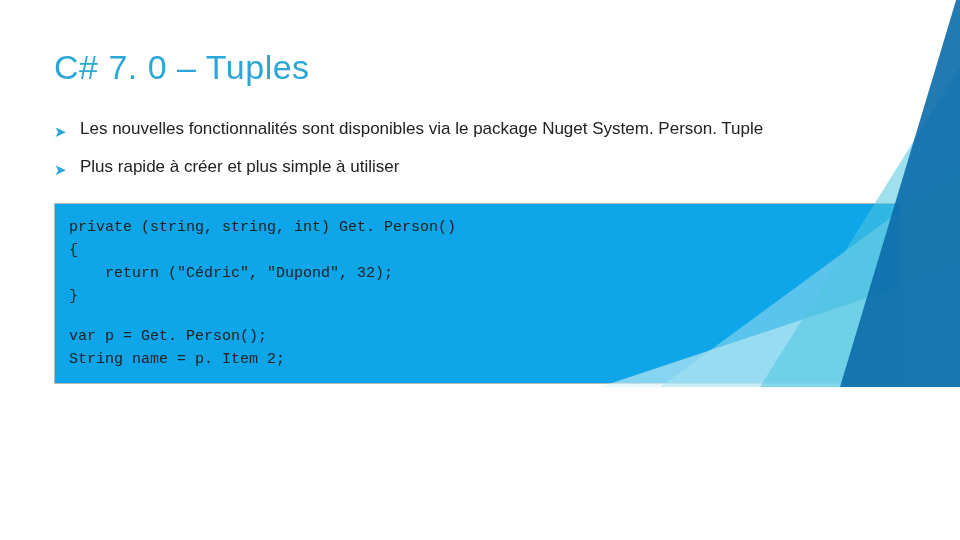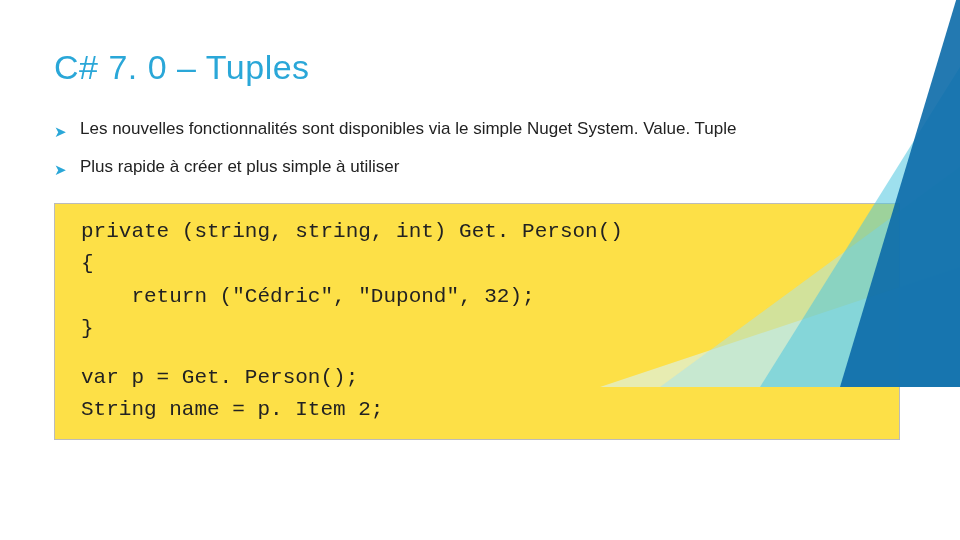--- a/index.html
+++ b/index.html
@@ -4,40 +4,40 @@
 <style>
   * { margin: 0; padding: 0; box-sizing: border-box; }
   html, body { width: 960px; height: 540px; overflow: hidden; font-family: "Trebuchet MS", "Segoe UI", sans-serif; background: #fff; }
   .slide { position: relative; width: 960px; height: 387px; background: #fff; }
   .content { position: absolute; top: 48px; left: 54px; right: 60px; }
   .title { font-size: 34px; font-weight: 400; color: #2aa7d8; letter-spacing: 0.5px; margin-bottom: 30px; }
   .bullets { list-style: none; margin-bottom: 24px; }
   .bullets li { position: relative; padding-left: 26px; font-size: 17px; color: #222; margin-bottom: 14px; line-height: 1.4; }
   .bullets li .arrow { position: absolute; left: 0; top: 4px; color: #2aa7d8; font-size: 15px; }
   .subhead { font-size: 17px; color: #222; margin-bottom: 10px; }
-  .codebox { border: 1px solid #bbb; padding: 12px 26px; font-family: "Courier New", monospace; font-size: 21px; line-height: 1.55; color: #222; white-space: pre; background: #fde047; }
+  .codebox { border: 1px solid #bbb; padding: 12px 14px; font-family: "Courier New", monospace; font-size: 15px; line-height: 1.55; color: #222; white-space: pre; background: #0ea5e9; }
   .codebox .gap { display: block; height: 16px; }
   
   .deco { position: absolute; bottom: 0; right: 0; width: 400px; height: 400px; pointer-events: none; }
   .tri { position: absolute; }
   .tri1 { right: 0; bottom: 0; width: 0; height: 0; border-right: 120px solid #0b6aa8; border-top: 400px solid transparent; opacity: 0.9; }
   .tri2 { right: 0; bottom: 0; width: 0; height: 0; border-right: 200px solid #4fc6e0; border-top: 320px solid transparent; opacity: 0.55; }
   .tri3 { right: 0; bottom: 0; width: 0; height: 0; border-right: 300px solid #a8e4f0; border-top: 220px solid transparent; opacity: 0.5; }
   .tri4 { right: 0; bottom: 0; width: 0; height: 0; border-right: 360px solid #d8f3f8; border-top: 120px solid transparent; opacity: 0.6; }
 </style>
 </head>
 <body>
 
 <div class="slide">
   <div class="content">
     <h1 class="title">C# 7. 0 – Tuples</h1>
     <ul class="bullets">
       <li>
         <span class="arrow">➤</span>
-        <span>Les nouvelles fonctionnalités sont disponibles via le simple Nuget System. Value. Tuple</span>
+        <span>Les nouvelles fonctionnalités sont disponibles via le package Nuget System. Person. Tuple</span>
       </li>
       <li>
         <span class="arrow">➤</span>
         <span>Plus rapide à créer et plus simple à utiliser</span>
       </li>
     </ul>
     <div class="codebox"><span>private (string, string, int) Get. Person()</span>
 <span>{</span>
 <span>    return ("Cédric", "Dupond", 32);</span>
 <span>}</span>

